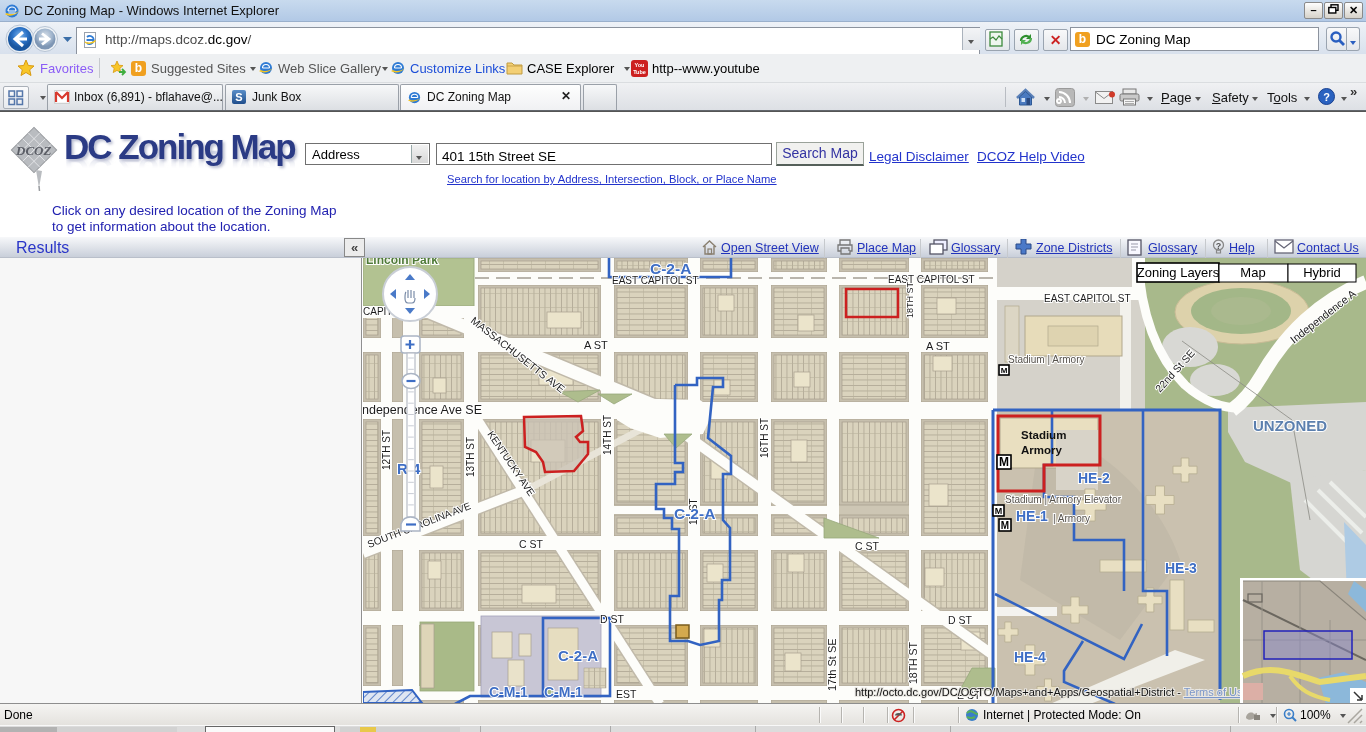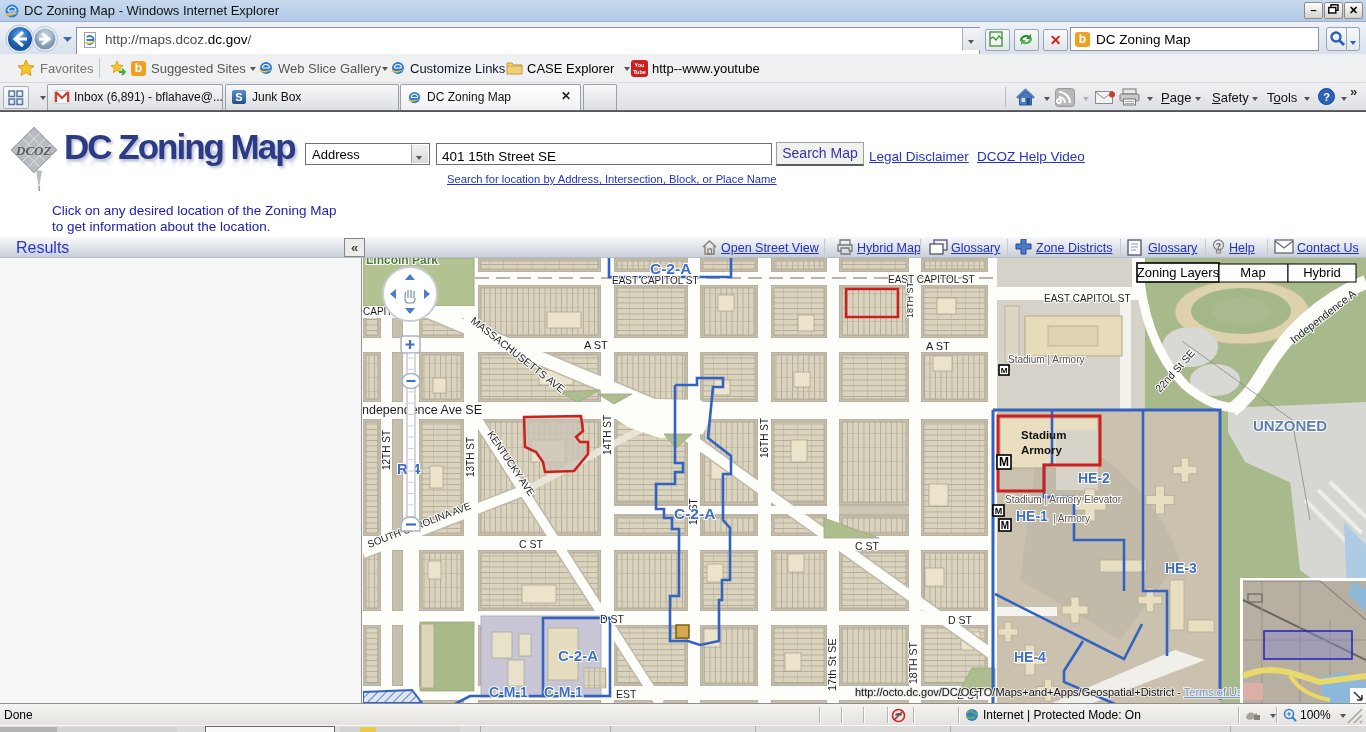--- a/index.html
+++ b/index.html
@@ -100,42 +100,42 @@
         <circle cx="7" cy="7" r="4.5" fill="none" stroke="#2a5fc0" stroke-width="2.4"></circle>
         <path d="M10.5,10.5 L15,15" stroke="#2a5fc0" stroke-width="2.8"></path>
       </svg></div>
  <div class="abtn" style="left:1347px;width:13px;height:24px;top:5px;border-left:none;border-radius:0 3px 3px 0"><div class="caret" style="margin:10px 0 0 3px;border-top-color:#2a5fc0"></div></div>
 </div>
 
 <div id="favbar">
  <svg class="abs" style="left:17px;top:5px" width="18" height="18" viewBox="0 0 18 18">
       <path d="M9,1 L11.3,6.5 L17,7 L12.7,10.8 L14,16.5 L9,13.5 L4,16.5 L5.3,10.8 L1,7 L6.7,6.5 Z" fill="#f8c628" stroke="#d89a10" stroke-width="1"></path>
     </svg>
- <div class="favitem" style="left:40px;color:#737373">Favorites</div>
+ <div class="favitem" style="left:40px;color:#8b5cf6">Favorites</div>
  <div class="sep" style="left:99px"></div>
  <svg class="abs" style="left:110px;top:6px" width="17" height="17" viewBox="0 0 17 17">
       <path d="M7,1 L8.8,5.2 L13,5.6 L9.8,8.4 L10.8,12.6 L7,10.4 L3.2,12.6 L4.2,8.4 L1,5.6 L5.2,5.2 Z" fill="#f8c628" stroke="#d89a10" stroke-width="0.8"></path>
       <path d="M9,12 h6 m-3,-3 l3,3 l-3,3" stroke="#3fae3f" stroke-width="1.8" fill="none"></path>
     </svg>
  <div class="abs" style="left:131px;top:7px;width:15px;height:15px;background:#f0a020;border-radius:3px;color:#fff;font-weight:bold;font-size:12px;text-align:center;line-height:15px">b</div>
  <div class="favitem" style="left:151px;color:#555">Suggested Sites</div>
  <div class="caret abs" style="left:246px;top:13px"></div>
  <svg class="abs" style="left:258px;top:6px" width="16" height="16" viewBox="0 0 16 16">
       <circle cx="8" cy="8" r="6" fill="#2f7bd4"></circle>
       <path d="M1,11 C4,13.5 12,13 15,7.5 C13,11 6,12 3,10 Z" fill="#f5c521"></path>
       <path d="M4.5,8 a3.5,3.5 0 1 1 7,0 M4.5,8 h7" stroke="#fff" stroke-width="1.1" fill="none"></path>
     </svg>
  <div class="favitem" style="left:278px;color:#555">Web Slice Gallery</div>
  <div class="caret abs" style="left:378px;top:13px"></div>
  <svg class="abs" style="left:390px;top:6px" width="16" height="16" viewBox="0 0 16 16">
       <circle cx="8" cy="8" r="6" fill="#2f7bd4"></circle>
       <path d="M1,11 C4,13.5 12,13 15,7.5 C13,11 6,12 3,10 Z" fill="#f5c521"></path>
       <path d="M4.5,8 a3.5,3.5 0 1 1 7,0 M4.5,8 h7" stroke="#fff" stroke-width="1.1" fill="none"></path>
     </svg>
- <div class="favitem" style="left:410px;color:#0f172a">Customize Links</div>
+ <div class="favitem" style="left:410px;color:#1d4ed8">Customize Links</div>
  <svg class="abs" style="left:506px;top:6px" width="17" height="16" viewBox="0 0 17 16">
       <path d="M1,3 h5 l2,2 h8 v9 h-15 z" fill="#f3cf74" stroke="#c09b40" stroke-width="1"></path>
       <path d="M1,6 h15" stroke="#c09b40" stroke-width="0.8"></path>
     </svg>
  <div class="favitem" style="left:527px;color:#000">CASE Explorer</div>
  <div class="caret abs" style="left:620px;top:13px"></div>
  <div class="abs" style="left:631px;top:6px;width:17px;height:17px;background:#cc2020;border-radius:3px;color:#fff;font-size:5.5px;font-weight:bold;text-align:center;line-height:7px;padding-top:1.5px">You<br>Tube</div>
  <div class="favitem" style="left:652px;color:#000">http--www.youtube</div>
 </div>
 
@@ -246,21 +246,21 @@
 <div id="toolbar">
  <svg class="ticon" style="left:11px" width="17" height="17" viewBox="0 0 17 17">
       <path d="M2,8 L8.5,2 L15,8 M4,7 V15 H13 V7" fill="none" stroke="#8a8070" stroke-width="1.4"></path>
       <rect x="7" y="10" width="3.5" height="5" fill="none" stroke="#8a8070" stroke-width="1.2"></rect>
     </svg>
  <a class="tlnk" style="left:31px" href="#">Open Street View</a>
  <div class="sep" style="left:134px;top:2px"></div>
  <svg class="ticon" style="left:146px" width="19" height="16" viewBox="0 0 19 16">
       <path d="M4,6 V1 H14 V6 M2,6 H16 V12 H14 V15 H5 V12 H2 Z M5,12 V9 H13 V12" fill="none" stroke="#777" stroke-width="1.3"></path>
     </svg>
- <a class="tlnk" style="left:167px" href="#">Hybrid Map</a>
+ <a class="tlnk" style="left:167px" href="#">Place Map</a>
  <div class="sep" style="left:230px;top:2px"></div>
  <svg class="ticon" style="left:239px" width="20" height="17" viewBox="0 0 20 17">
       <rect x="5" y="1" width="13" height="10" fill="#eef" stroke="#556" stroke-width="1.3"></rect>
       <rect x="1" y="5" width="13" height="10" fill="#fff" stroke="#556" stroke-width="1.3"></rect>
     </svg>
  <a class="tlnk" style="left:261px" href="#">Glossary</a>
  <div class="sep" style="left:317px;top:2px"></div>
  <svg class="ticon" style="left:323px" width="20" height="17" viewBox="0 0 20 17">
       <path d="M8,0 h5 v5 h5 v5 h-5 v5 h-5 v-5 h-5 v-5 h5 z" fill="#4a79c8" stroke="#2a4a88" stroke-width="1"></path>
     </svg>

